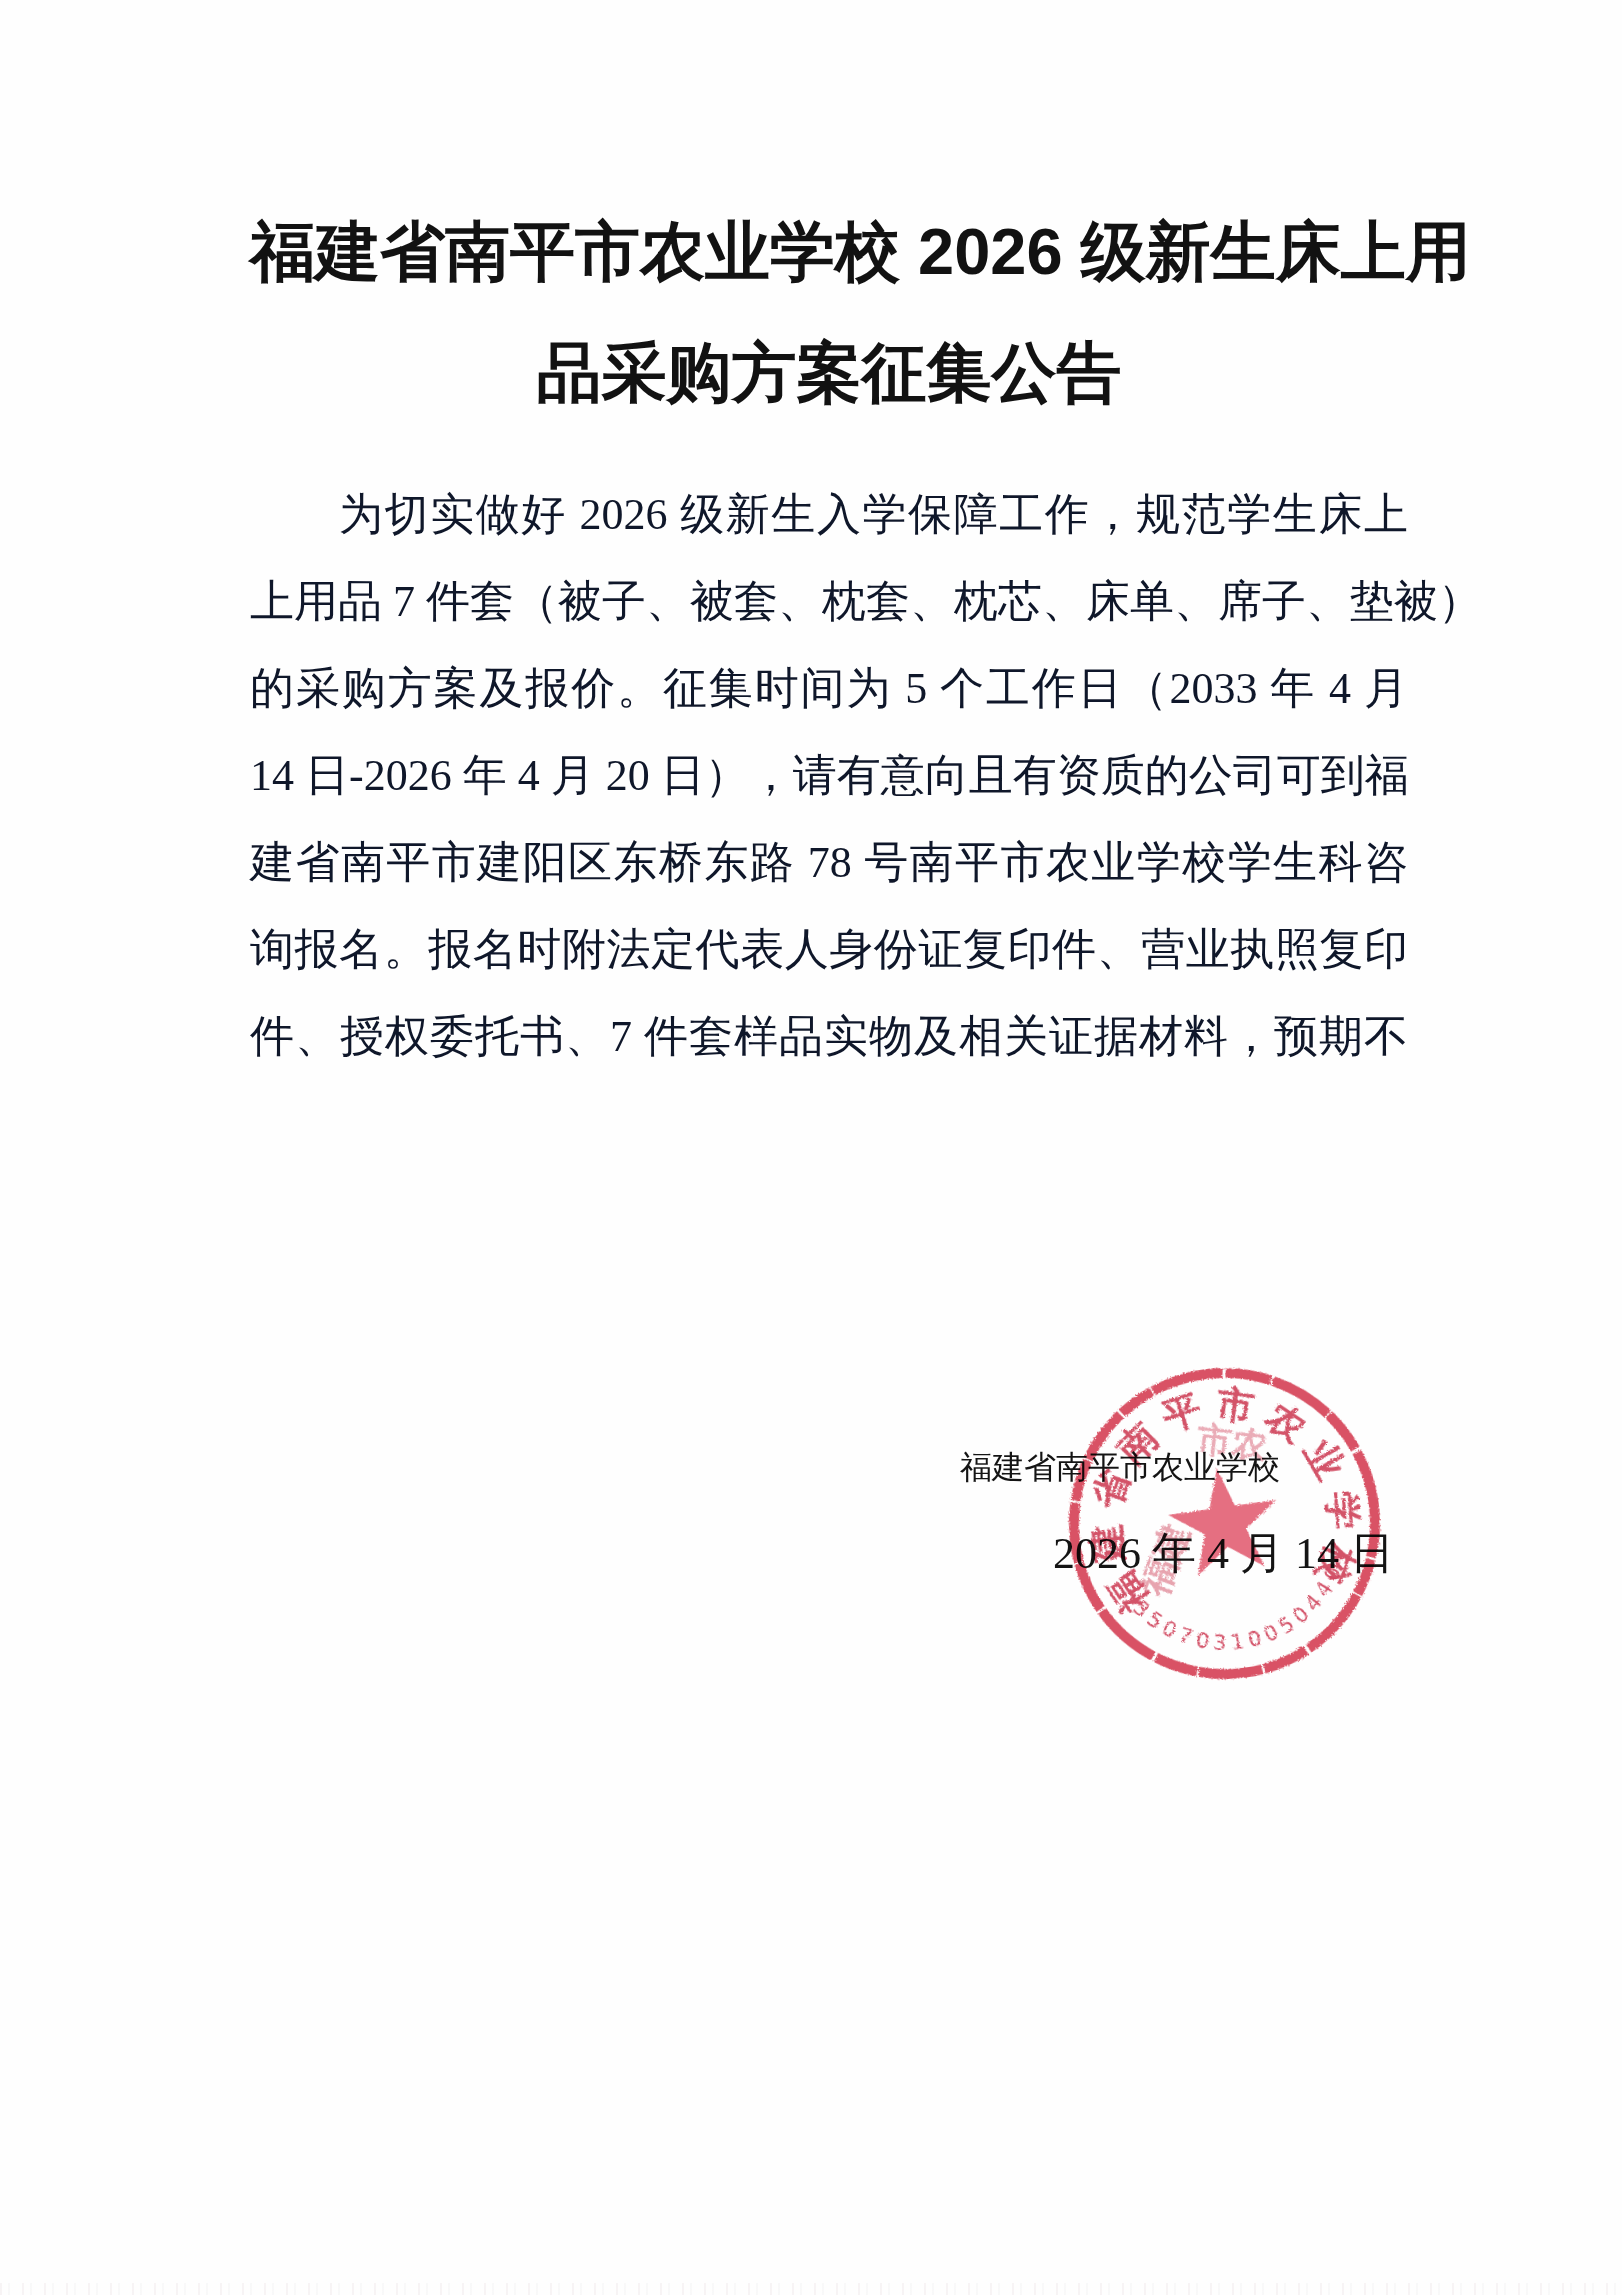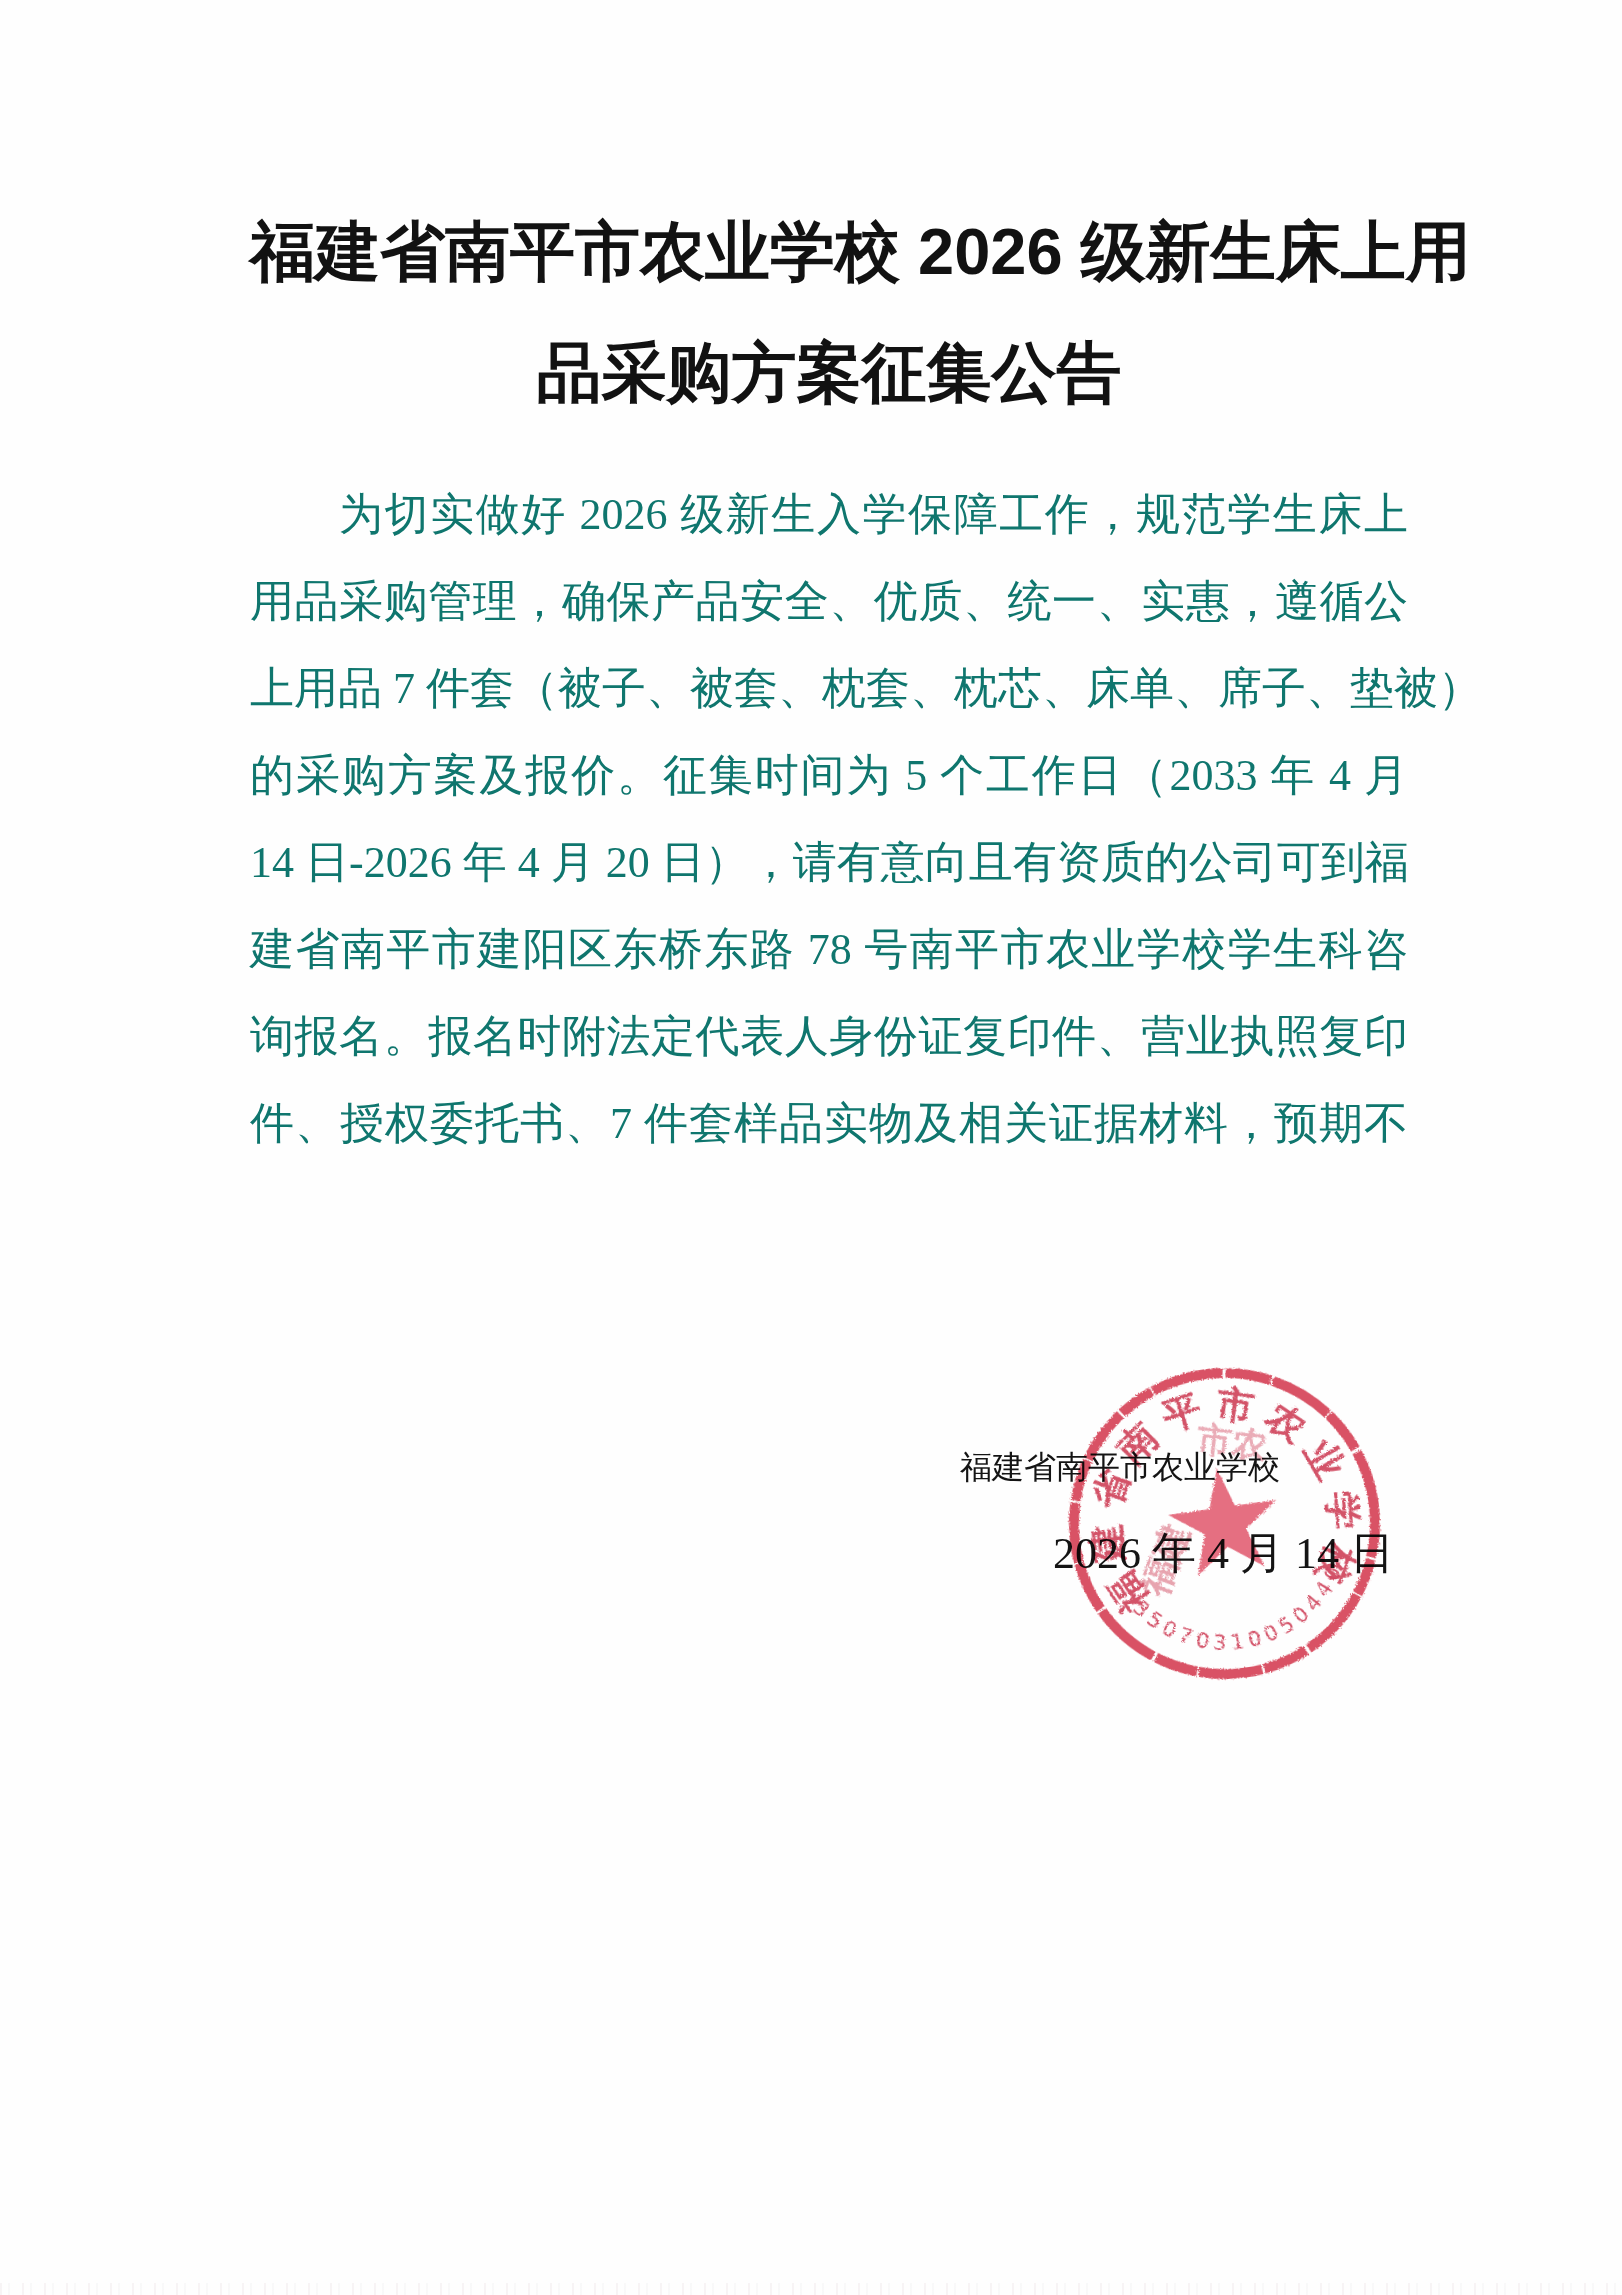--- a/index.html
+++ b/index.html
@@ -26,21 +26,21 @@
   .title.l2{top:329px;}
   .body-block{
     position:absolute;left:250px;top:471px;width:1158px;
   }
   .bline{
     height:87px;line-height:87px;
     font-size:44px;
     text-align:justify;
     text-align-last:justify;
     white-space:nowrap;
-    color:#0f766e;
+    color:#0f172a;
   }
   .bline.indent{padding-left:89px;}
   .bline.last{text-align-last:left;}
   .sig{
     position:absolute;left:960px;top:1440px;
     font-size:32px;line-height:54px;color:#141414;
     white-space:nowrap;letter-spacing:0px;
   }
   .date{
     position:absolute;left:1053px;top:1527px;
@@ -64,21 +64,20 @@
 </head>
 <body>
 
 <div class="page">
 
   <div class="title l1">福建省南平市农业学校 2026 级新生床上用</div>
   <div class="title l2">品采购方案征集公告</div>
 
   <div class="body-block">
     <div class="bline indent">为切实做好 2026 级新生入学保障工作，规范学生床上</div>
-    <div class="bline">用品采购管理，确保产品安全、优质、统一、实惠，遵循公</div>
     <div class="bline">上用品 7 件套（被子、被套、枕套、枕芯、床单、席子、垫被）</div>
     <div class="bline">的采购方案及报价。征集时间为 5 个工作日（2033 年 4 月</div>
     <div class="bline">14 日-2026 年 4 月 20 日），请有意向且有资质的公司可到福</div>
     <div class="bline">建省南平市建阳区东桥东路 78 号南平市农业学校学生科咨</div>
     <div class="bline">询报名。报名时附法定代表人身份证复印件、营业执照复印</div>
     <div class="bline">件、授权委托书、7 件套样品实物及相关证据材料，预期不</div>
   </div>
 
   <div class="sig">福建省南平市农业学校</div>
   <div class="date">2026 年 4 月 14 日</div>

